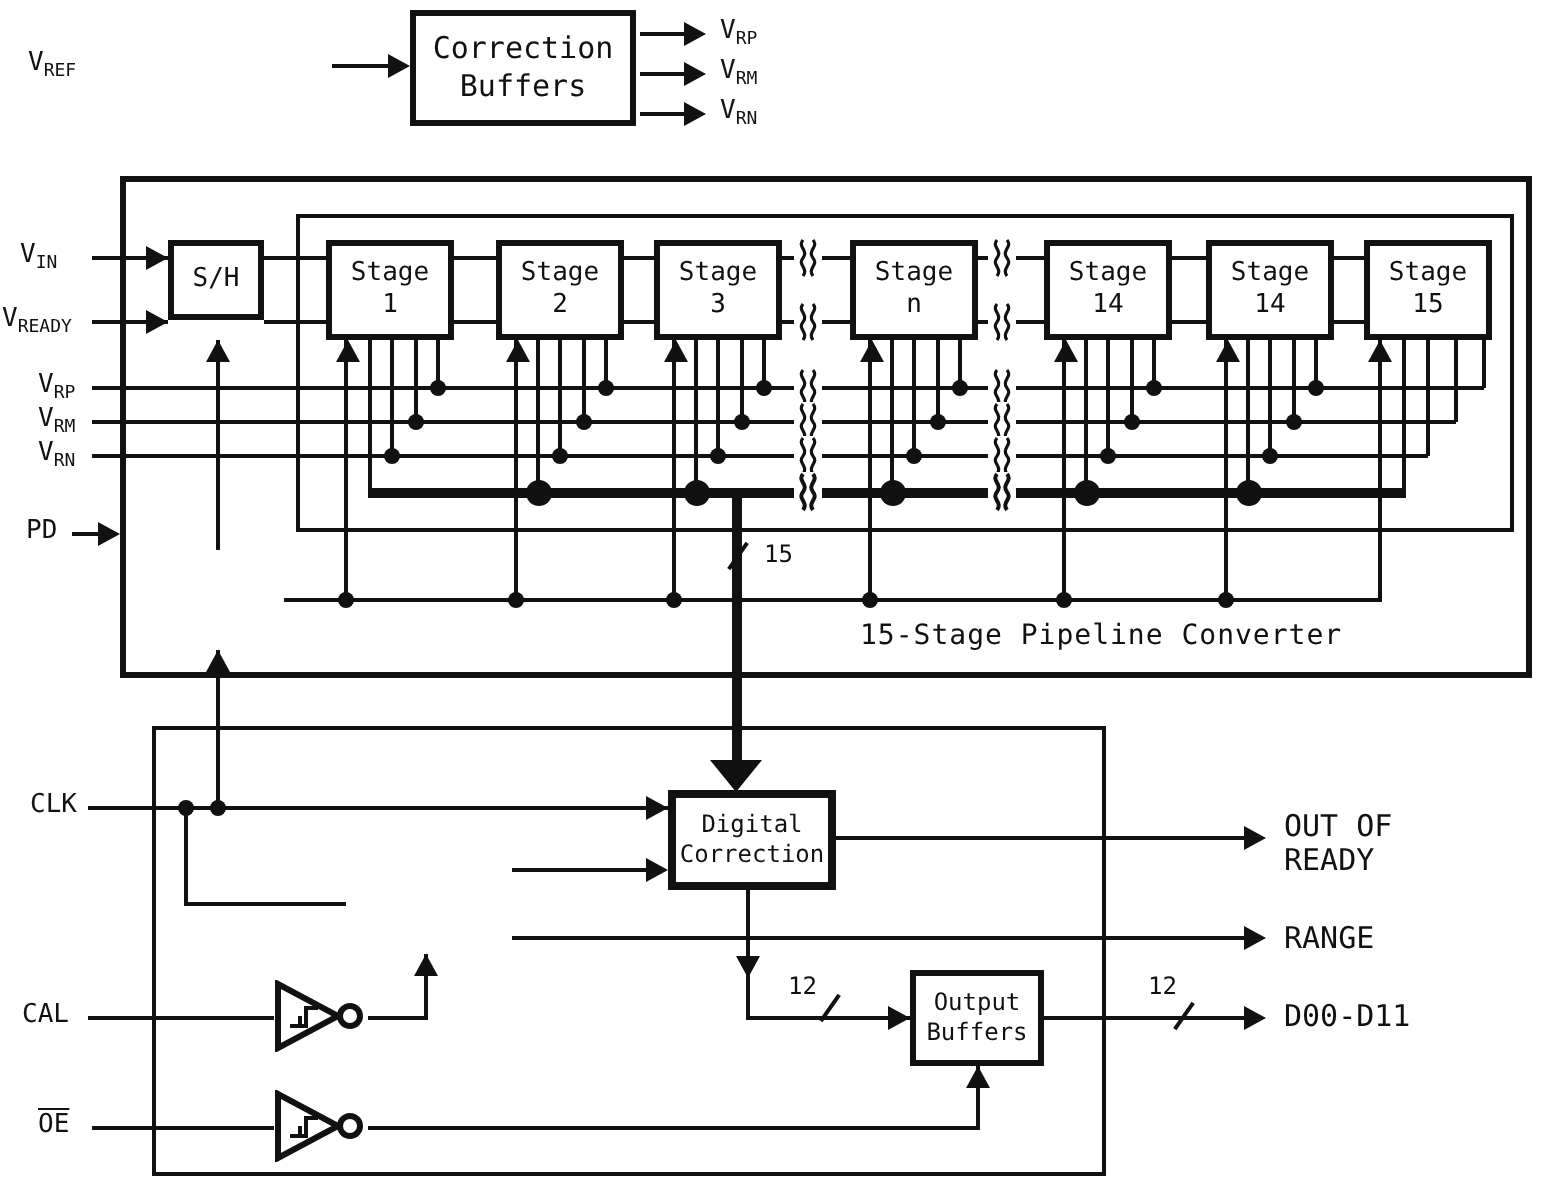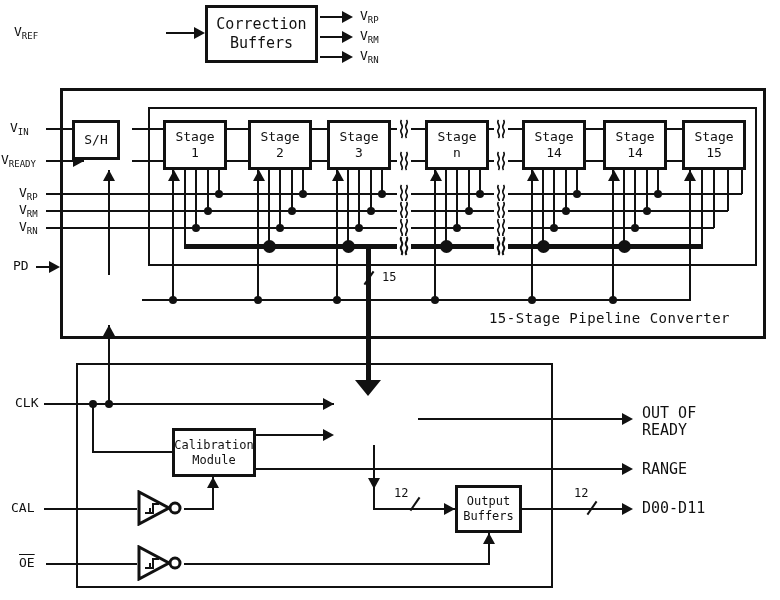--- a/index.html
+++ b/index.html
@@ -14,21 +14,21 @@
   .frame.thin{border-width:2px}
   .bx{position:absolute;box-sizing:border-box;border:3px solid #111;background:#fff;
       display:flex;flex-direction:column;align-items:center;justify-content:center;
       text-align:center;line-height:1.25;font-size:13px}
   .bx.heavy{border-width:4px}
   .bx.s12{font-size:12px}
   .bx.big{font-size:15px}
   .lbl{position:absolute;white-space:nowrap;font-size:13px;line-height:1.1}
   .lbl sub{font-size:9px;vertical-align:-3px}
   .lbl.big{font-size:15px}
-  .lbl.title{font-size:14px;letter-spacing:.5px;text-align:right}
+  .lbl.title{font-size:14px;letter-spacing:.5px;text-align:left}
   .lbl.sm{font-size:12px}
   .ovl{text-decoration:overline}
   .dot{position:absolute;width:8px;height:8px;border-radius:50%;background:#111}
   .bdot{position:absolute;width:13px;height:13px;border-radius:50%;background:#111}
   .ar{position:absolute;width:0;height:0}
   .ar.r{border-top:6px solid transparent;border-bottom:6px solid transparent;border-left:11px solid #111}
   .ar.u{border-left:6px solid transparent;border-right:6px solid transparent;border-bottom:11px solid #111}
   .ar.d{border-left:6px solid transparent;border-right:6px solid transparent;border-top:11px solid #111}
   .ar.bigd{border-left:13px solid transparent;border-right:13px solid transparent;border-top:16px solid #111}
   .slash{position:absolute;width:2px;height:16px;background:#111;transform:rotate(35deg)}
@@ -196,21 +196,21 @@
   </svg>
   <div class="h" style="left:184px;top:563px;width:306px"></div>
   <div class="v" style="left:488px;top:533px;height:31px"></div>
   <div class="ar u" style="left:483px;top:533px"></div>
 
   <div class="bx big" style="left:205px;top:5px;width:113px;height:58px">
     <div>Correction</div>
     <div>Buffers</div>
   </div>
 
-  <div class="bx" style="left:72px;top:120px;width:48px;height:40px">
+  <div class="bx" style="left:84px;top:120px;width:48px;height:40px">
     <div>S/H</div>
   </div>
   <div class="bx" style="left:163px;top:120px;width:64px;height:50px">
     <div>Stage</div>
       <div>1</div>
   </div>
   <div class="bx" style="left:248px;top:120px;width:64px;height:50px">
     <div>Stage</div>
       <div>2</div>
   </div>
@@ -229,23 +229,23 @@
   <div class="bx" style="left:603px;top:120px;width:64px;height:50px">
     <div>Stage</div>
       <div>14</div>
   </div>
   <div class="bx" style="left:682px;top:120px;width:64px;height:50px">
     <div>Stage</div>
       <div>15</div>
   </div>
 
 
-  <div class="bx s12" style="left:172px;top:428px;width:84px;height:49px">
-    <div>Calibration</div>
-      <div>Module</div>
+  <div class="bx heavy s12" style="left:334px;top:395px;width:84px;height:50px">
+    <div>Digital</div>
+      <div>Correction</div>
   </div>
   <div class="bx s12" style="left:455px;top:485px;width:67px;height:48px">
     <div>Output</div>
       <div>Buffers</div>
   </div>
 
   <div class="ar u" style="left:103px;top:170px"></div>
   <div class="ar u" style="left:103px;top:325px"></div>
   <div class="ar u" style="left:168px;top:170px"></div>
   <div class="ar u" style="left:253px;top:170px"></div>

